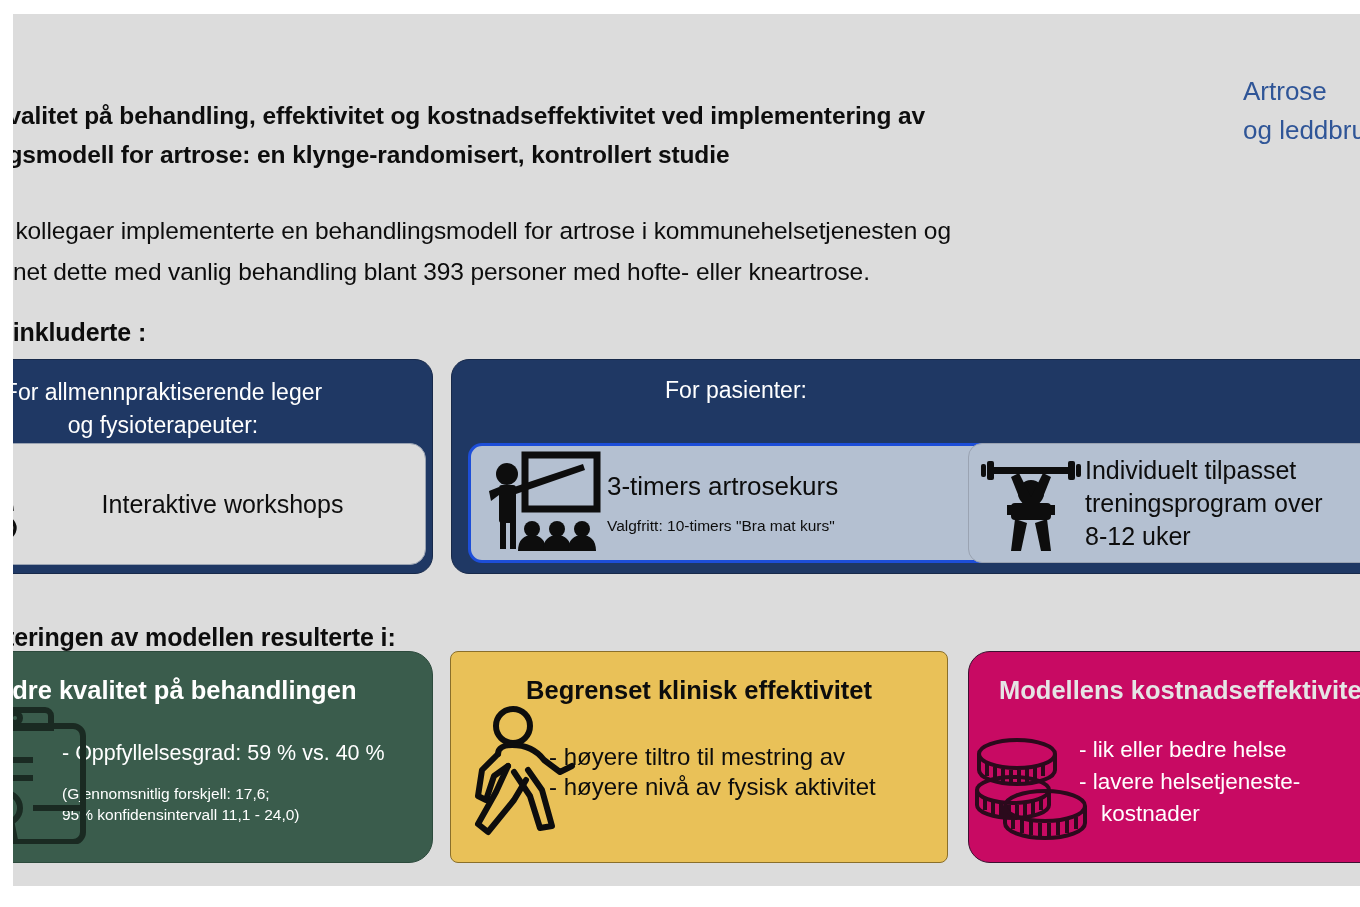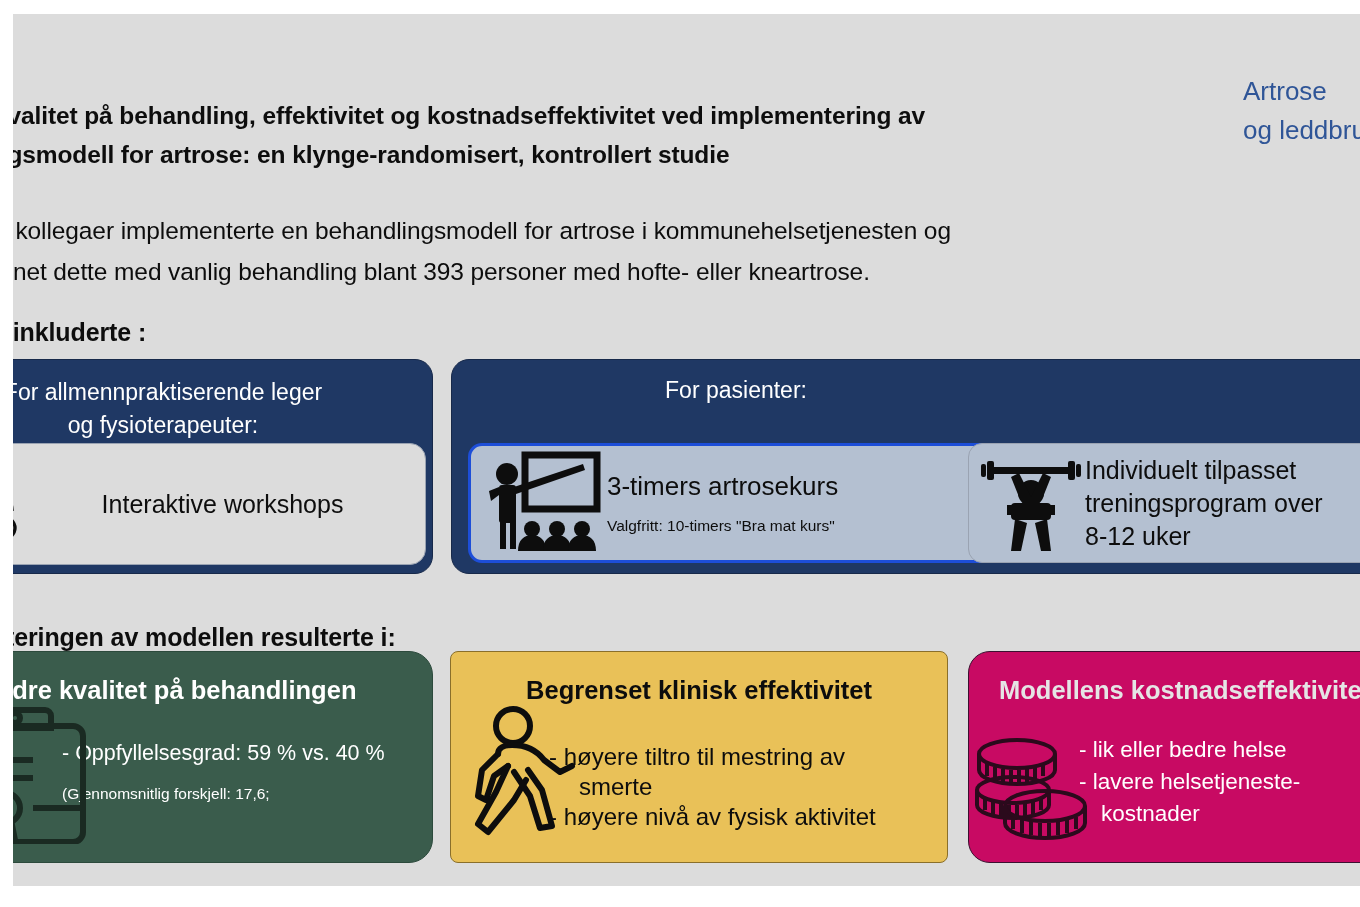--- a/index.html
+++ b/index.html
@@ -373,29 +373,29 @@
   </div>
 
   <div class="section-heading" id="heading-results">plementeringen av modellen resulterte i:</div>
 
   <div class="panel" id="panel-quality">
     <div class="result-title" id="quality-title">Bedre kvalitet på behandlingen</div>
     <div class="result-body" id="quality-body">
       <div id="quality-main">- Oppfyllelsesgrad: 59 % vs. 40 %</div>
       <div id="quality-note">
         <div>(Gjennomsnitlig forskjell: 17,6;</div>
+        <div>95% konfidensintervall 11,1 - 24,0)</div>
       </div>
     </div>
   </div>
 
   <div class="panel" id="panel-effect">
     <div class="result-title" id="effect-title">Begrenset klinisk effektivitet</div>
     <div class="result-body" id="effect-body">
       <div>- høyere tiltro til mestring av</div>
-      <div class="indent">smerte</div>
       <div>- høyere nivå av fysisk aktivitet</div>
     </div>
   </div>
 
   <div class="panel" id="panel-cost">
     <div class="result-title" id="cost-title">Modellens kostnadseffektivite</div>
     <div class="result-body" id="cost-body">
       <div>-  lik eller bedre helse</div>
       <div>-  lavere helsetjeneste-</div>
       <div class="indent">kostnader</div>

